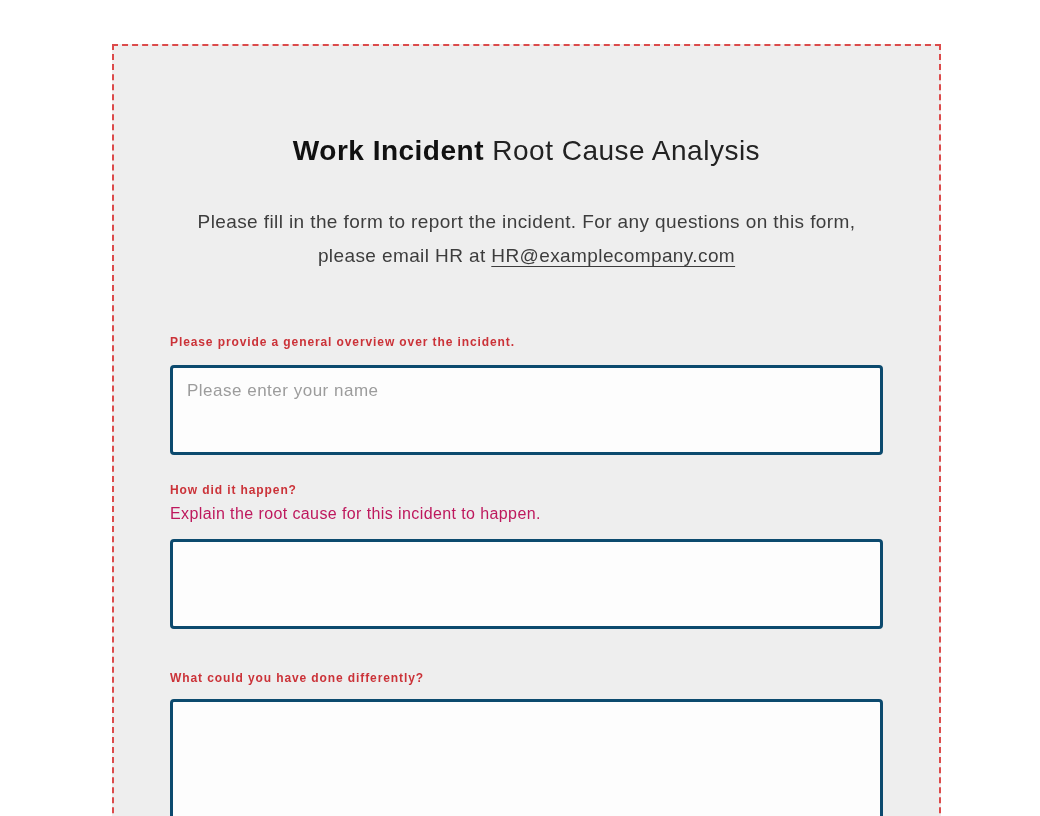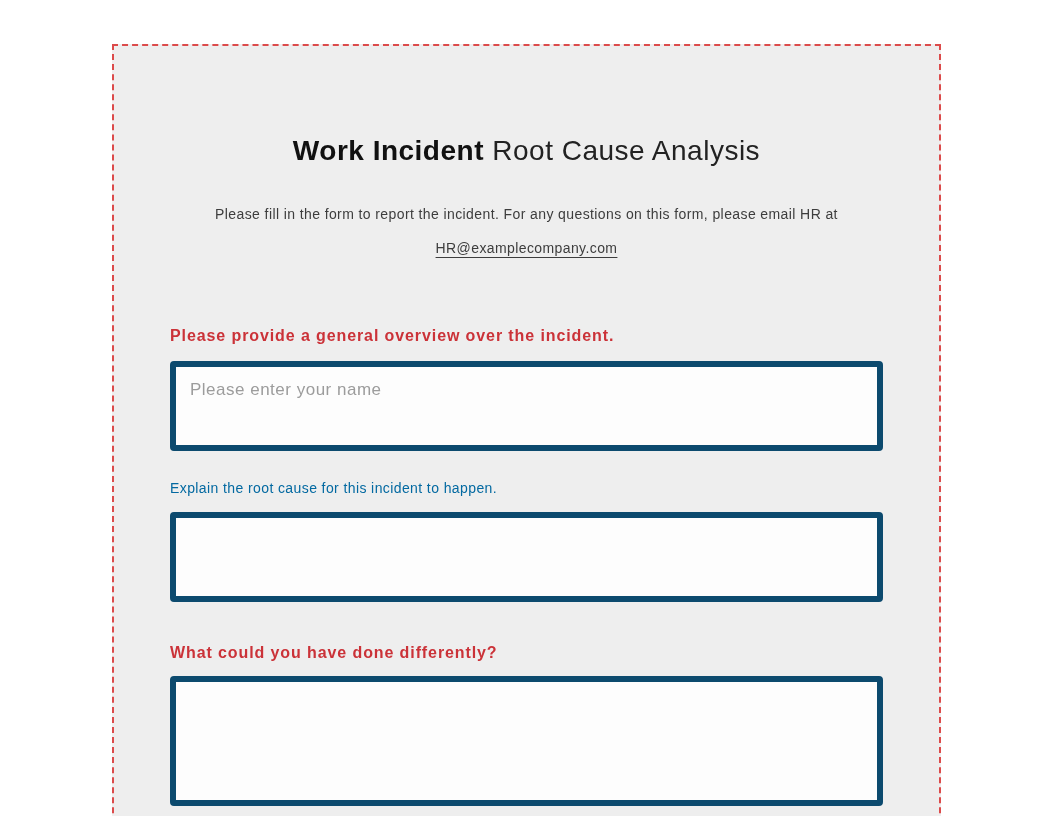--- a/index.html
+++ b/index.html
@@ -33,55 +33,55 @@
     color: #222222;
     font-weight: 400;
     line-height: 1.1;
     white-space: nowrap;
   }
   .title .title-bold {
     font-weight: 700;
     color: #111111;
   }
   .intro {
-    margin: 30px auto 0 auto;
+    margin: 38px auto 0 auto;
     max-width: 700px;
     text-align: center;
-    font-size: 14px;
+    font-size: 19px;
     line-height: 34px;
     color: #3d3d3d;
     letter-spacing: 0.4px;
   }
   .intro a.email-link {
     color: #3d3d3d;
     text-decoration: underline;
     text-underline-offset: 4px;
   }
   .section-heading {
     color: #cb3238;
-    font-size: 16px;
+    font-size: 12px;
     font-weight: 700;
     letter-spacing: 0.9px;
   }
   .heading-1 { margin-top: 62px; }
   .heading-2 { margin-top: 28px; }
   .heading-3 { margin-top: 42px; }
   .helper-text {
-    margin-top: 29px;
-    font-size: 14px;
-    color: #0369a1;
+    margin-top: 8px;
+    font-size: 16px;
+    color: #be185d;
     letter-spacing: 0.4px;
   }
   textarea.answer-box {
     display: block;
     width: 100%;
     height: 90px;
     margin-top: 16px;
     background: #fdfdfd;
-    border: 6px solid #0c4a6e;
+    border: 3px solid #0c4a6e;
     border-radius: 4px;
     padding: 13px 14px;
     font-family: "Liberation Sans", sans-serif;
     font-size: 17px;
     letter-spacing: 0.5px;
     color: #3d3d3d;
     resize: none;
     outline: none;
   }
   textarea.answer-box::placeholder {
@@ -100,20 +100,21 @@
   <div class="form-panel">
 
     <h1 class="title"><span class="title-bold">Work Incident</span><span> Root Cause Analysis</span></h1>
 
     <p class="intro"><span>Please fill in the form to report the incident. For any questions on this form, please email HR at </span><a href="#" class="email-link">HR@examplecompany.com</a></p>
 
     <h2 class="section-heading heading-1">Please provide a general overview over the incident.</h2>
 
     <textarea class="answer-box" placeholder="Please enter your name" style=""></textarea>
 
+    <h2 class="section-heading heading-2">How did it happen?</h2>
 
     <p class="helper-text">Explain the root cause for this incident to happen.</p>
 
     <textarea class="answer-box" style=""></textarea>
 
     <h2 class="section-heading heading-3">What could you have done differently?</h2>
 
     <textarea class="answer-box last-box" style=""></textarea>
 
   </div>

